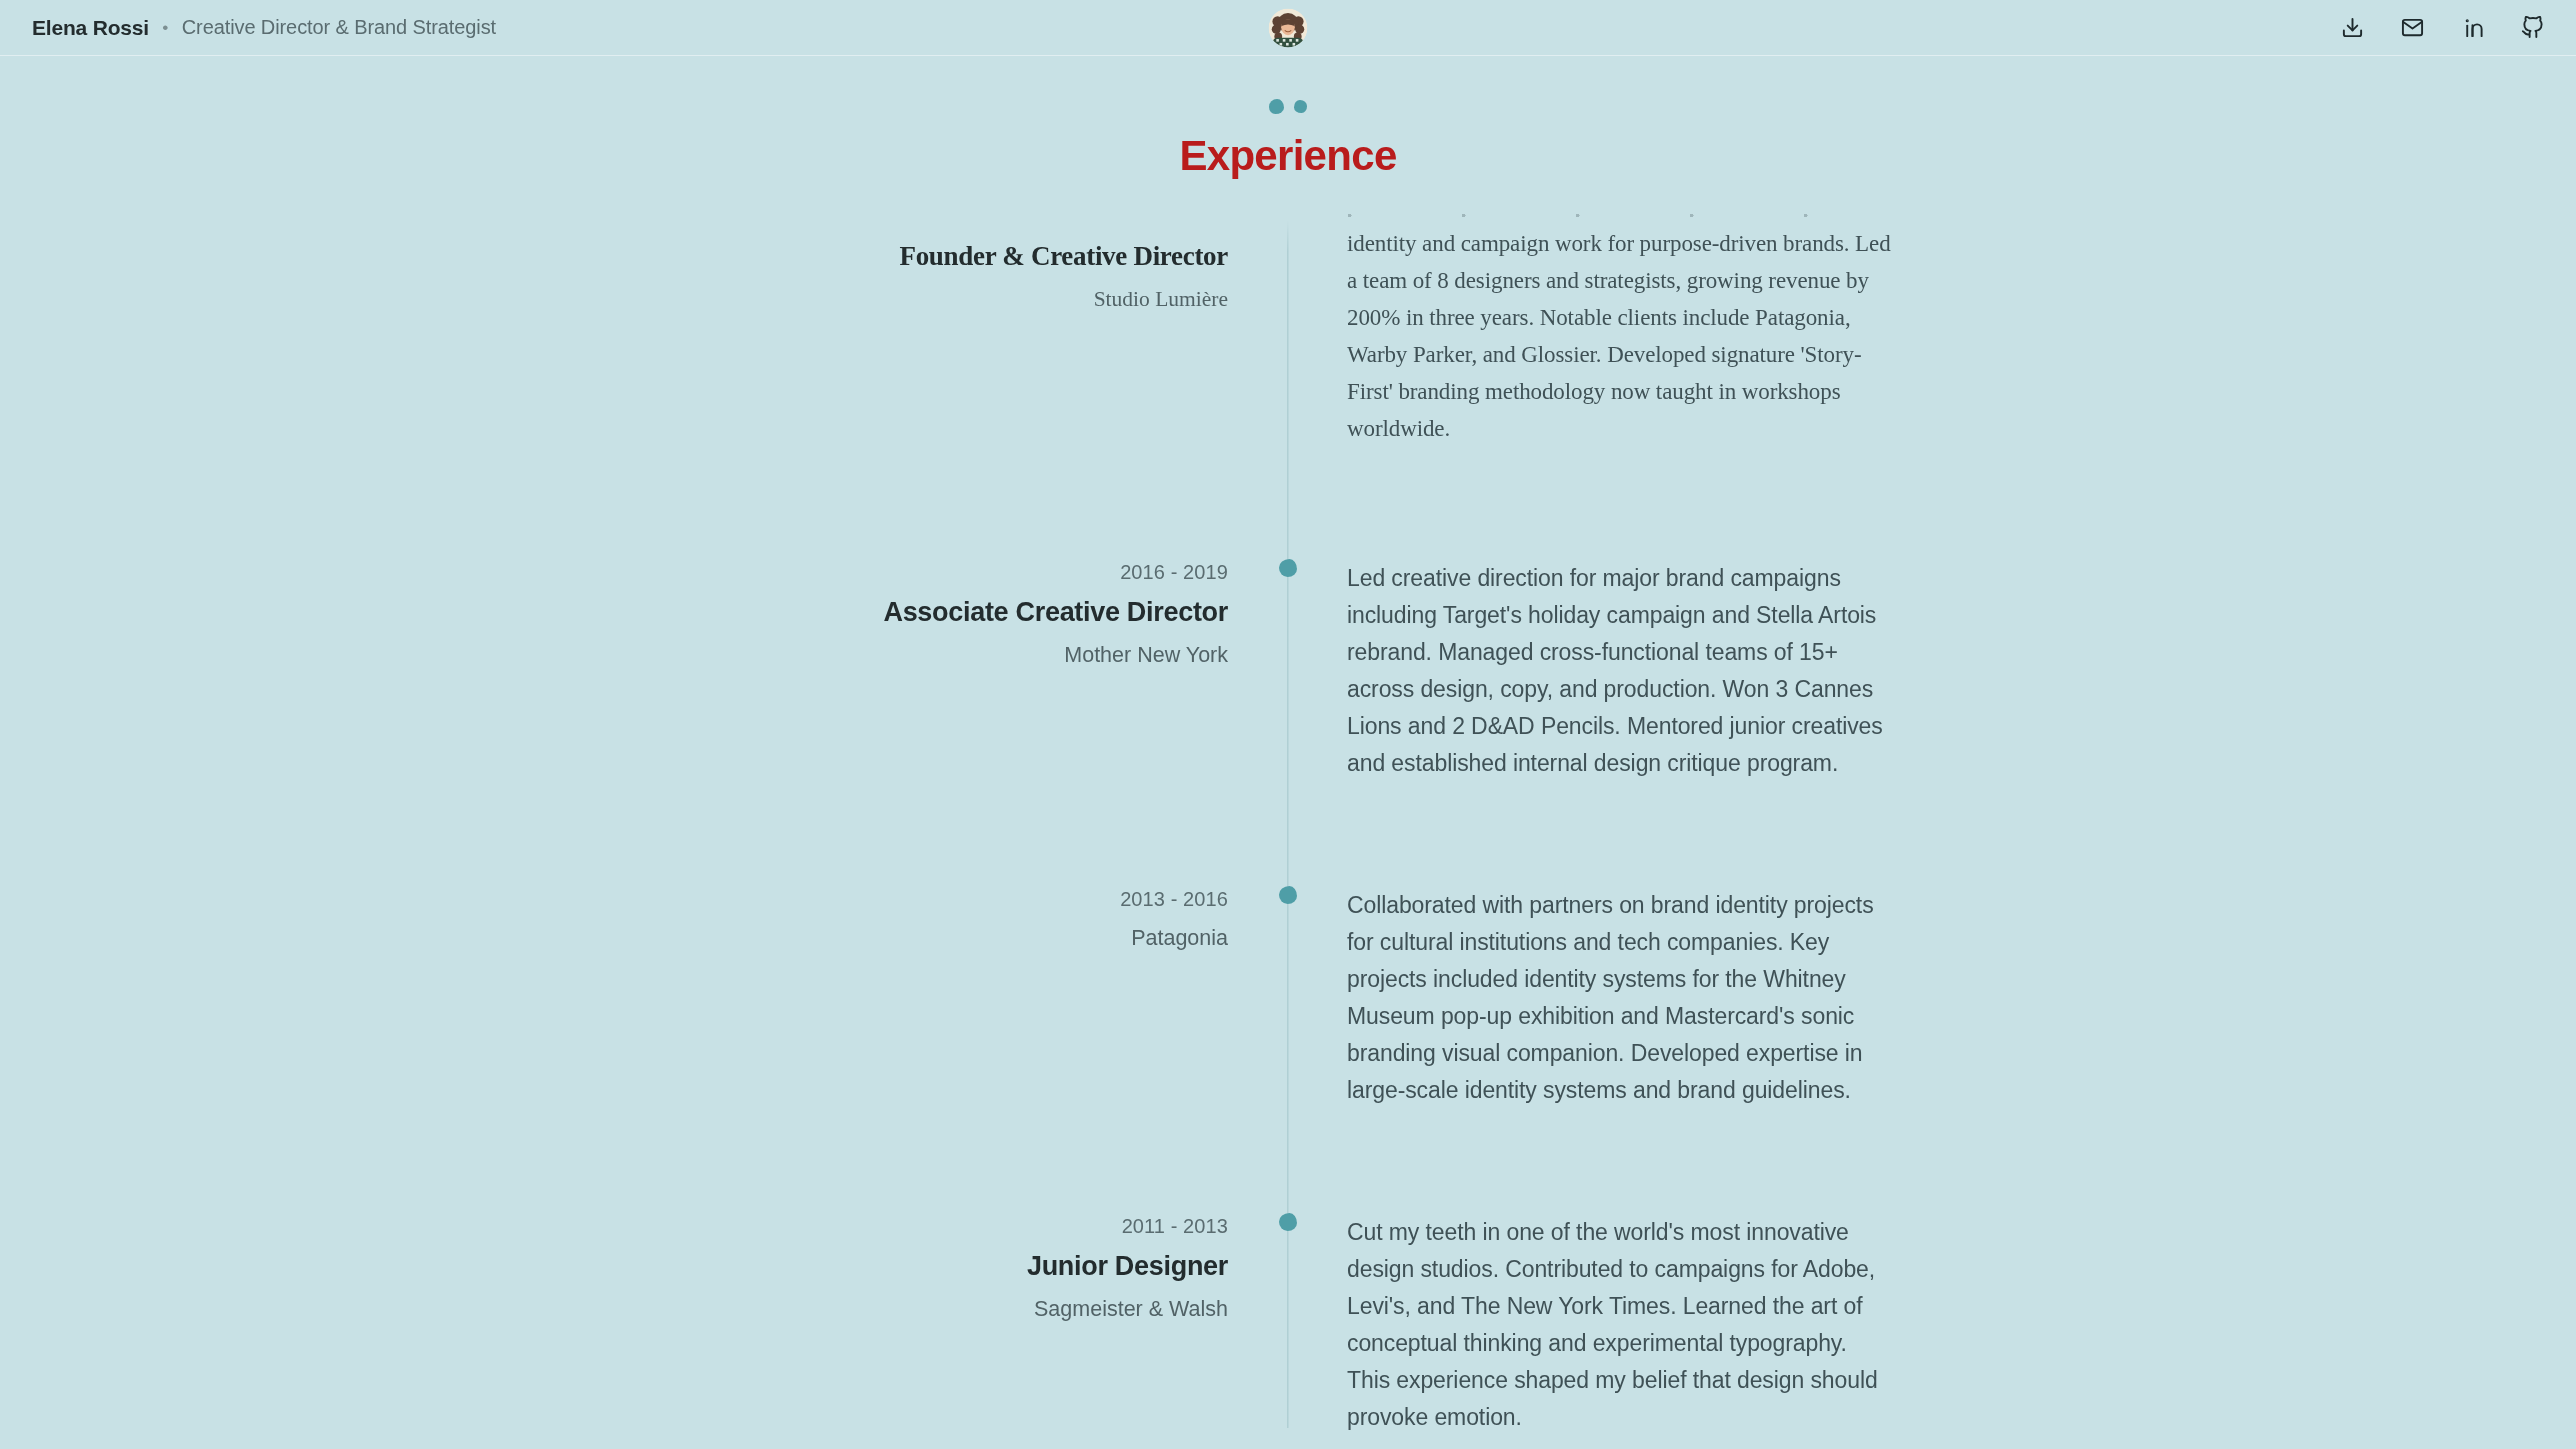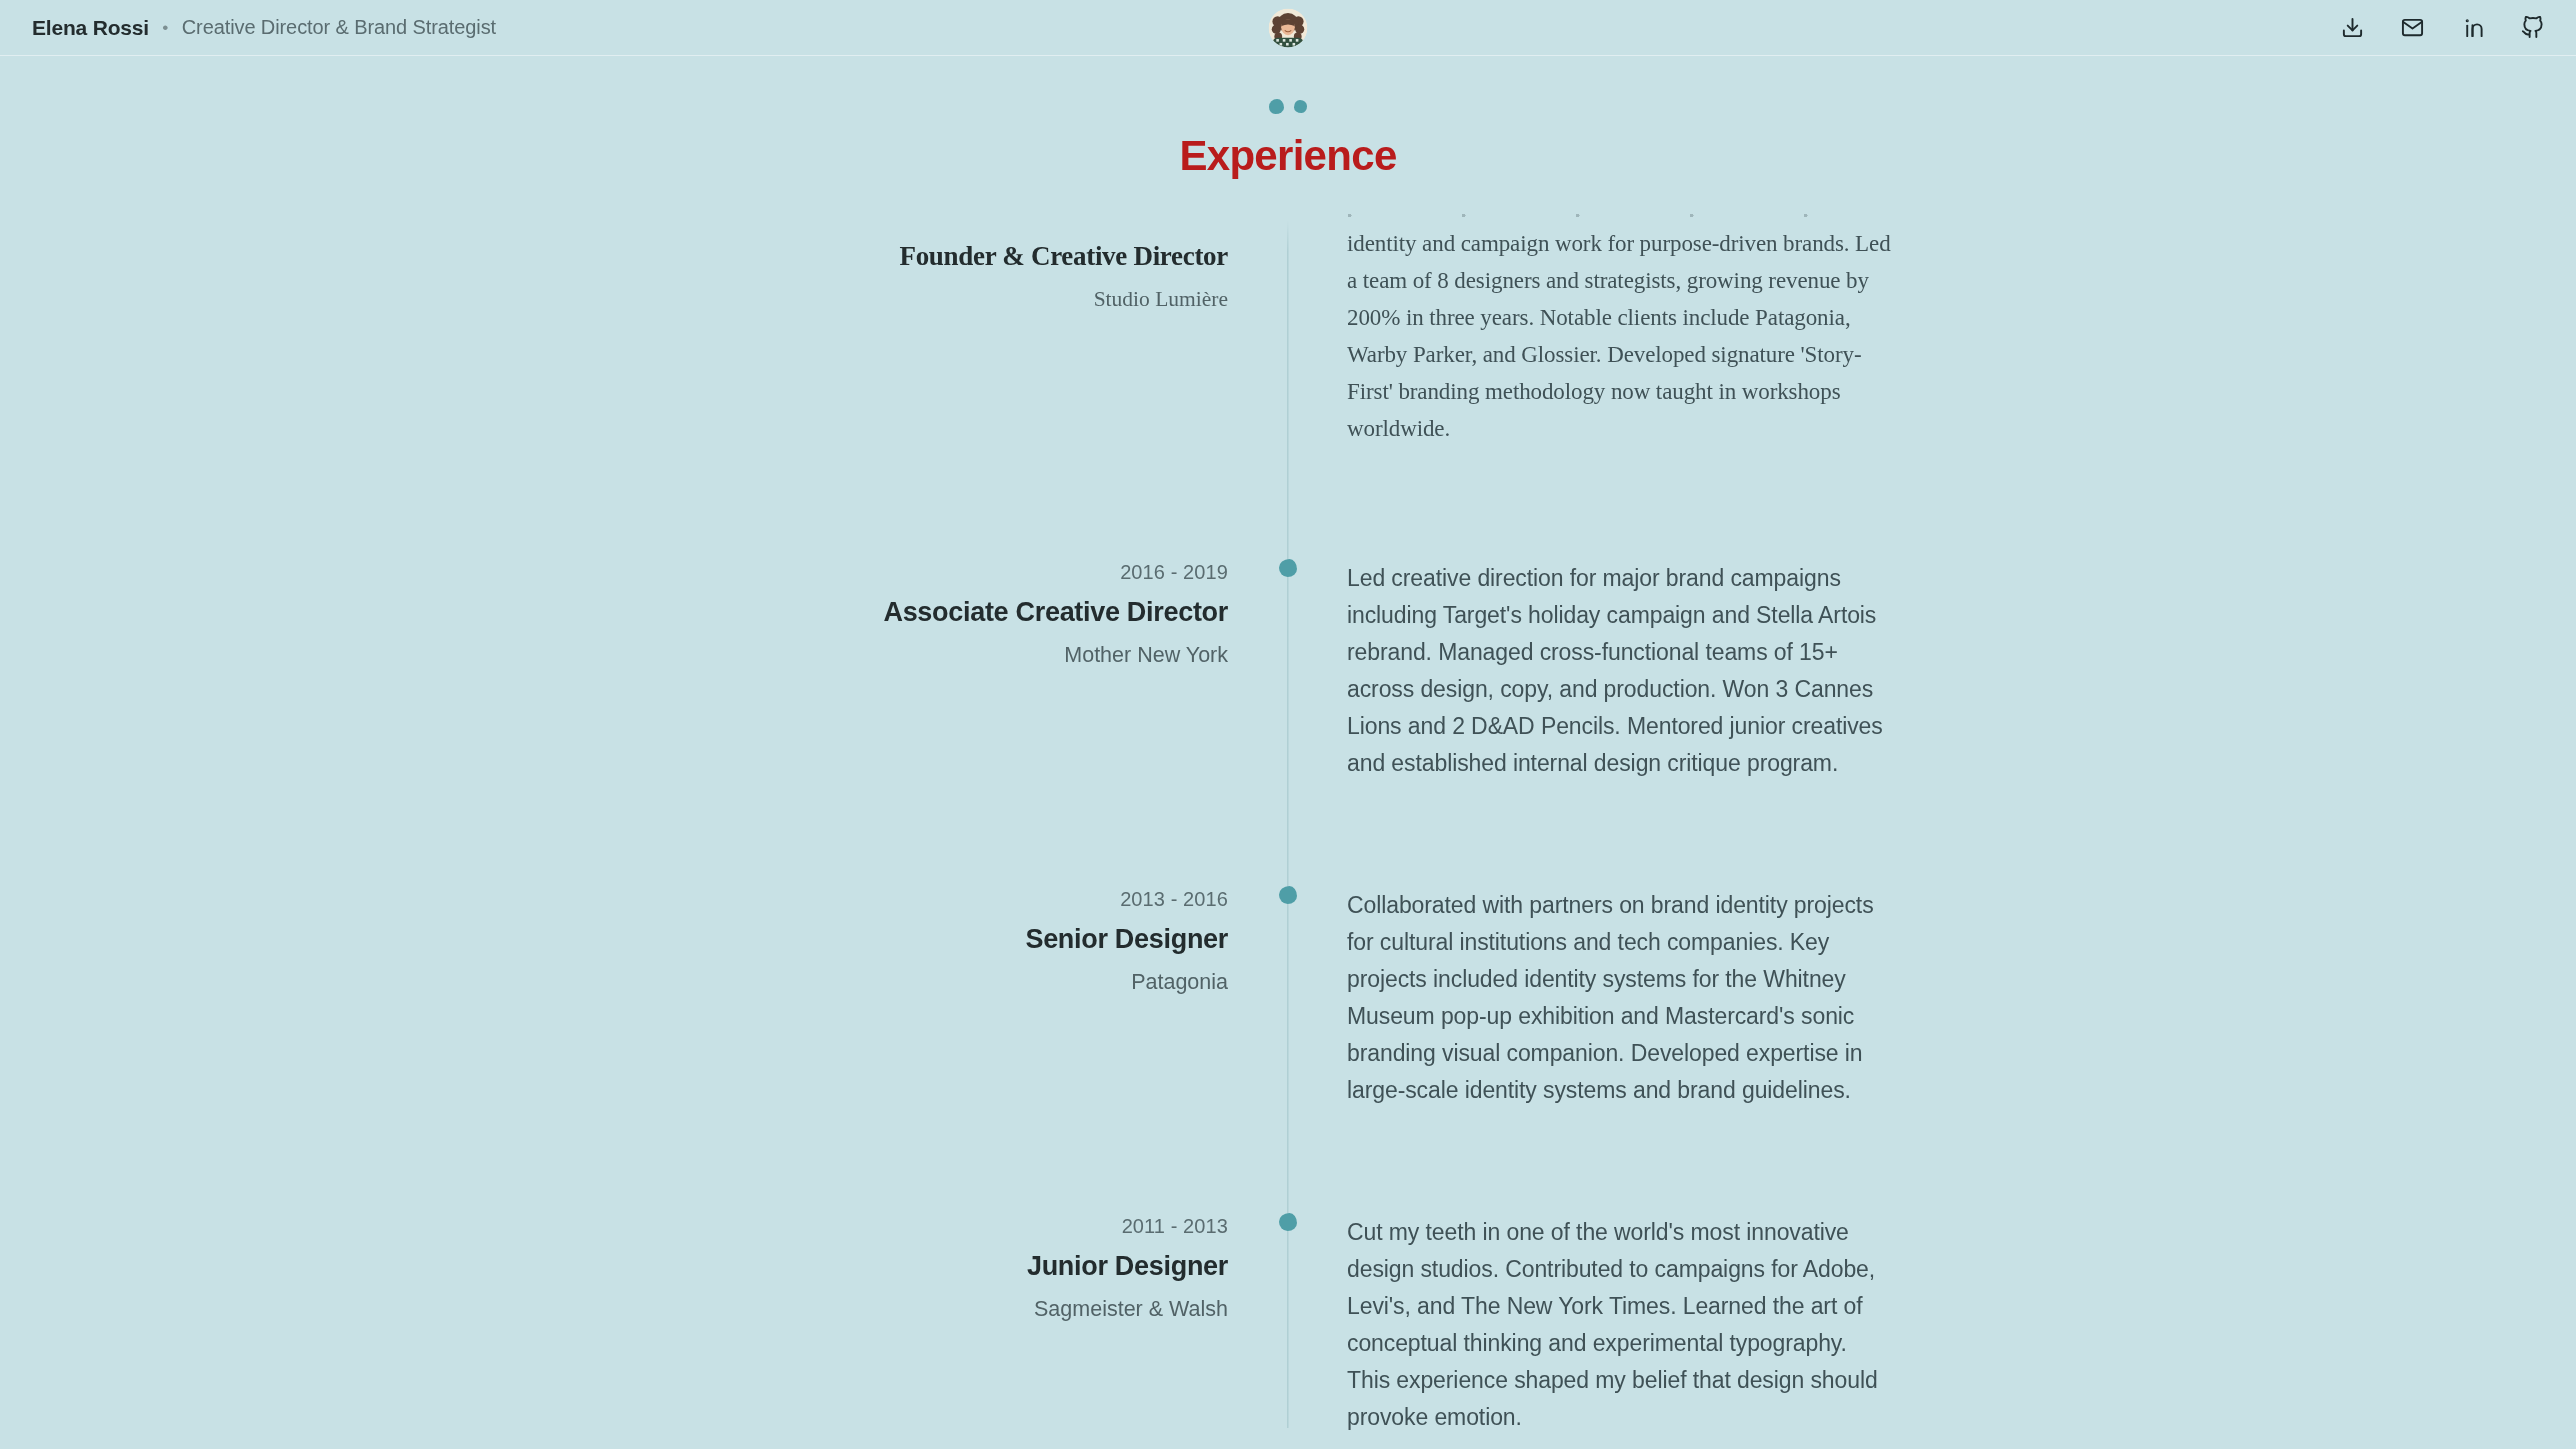--- a/index.html
+++ b/index.html
@@ -221,21 +221,20 @@
     </div>
     <div class="entry-right">
 
       <p class="entry-desc">Led creative direction for major brand campaigns including Target's holiday campaign and Stella Artois rebrand. Managed cross-functional teams of 15+ across design, copy, and production. Won 3 Cannes Lions and 2 D&amp;AD Pencils. Mentored junior creatives and established internal design critique program.</p>
     </div>
   </div>
 
   <div class="entry">
     <div class="entry-left">
       <div class="entry-period">2013 - 2016</div>
-      <div class="entry-role">Senior Designer</div>
       <div class="entry-company">Patagonia</div>
     </div>
     <div class="entry-mid">
       <span class="timeline-dot"></span>
     </div>
     <div class="entry-right">
 
       <p class="entry-desc">Collaborated with partners on brand identity projects for cultural institutions and tech companies. Key projects included identity systems for the Whitney Museum pop-up exhibition and Mastercard's sonic branding visual companion. Developed expertise in large-scale identity systems and brand guidelines.</p>
     </div>
   </div>

